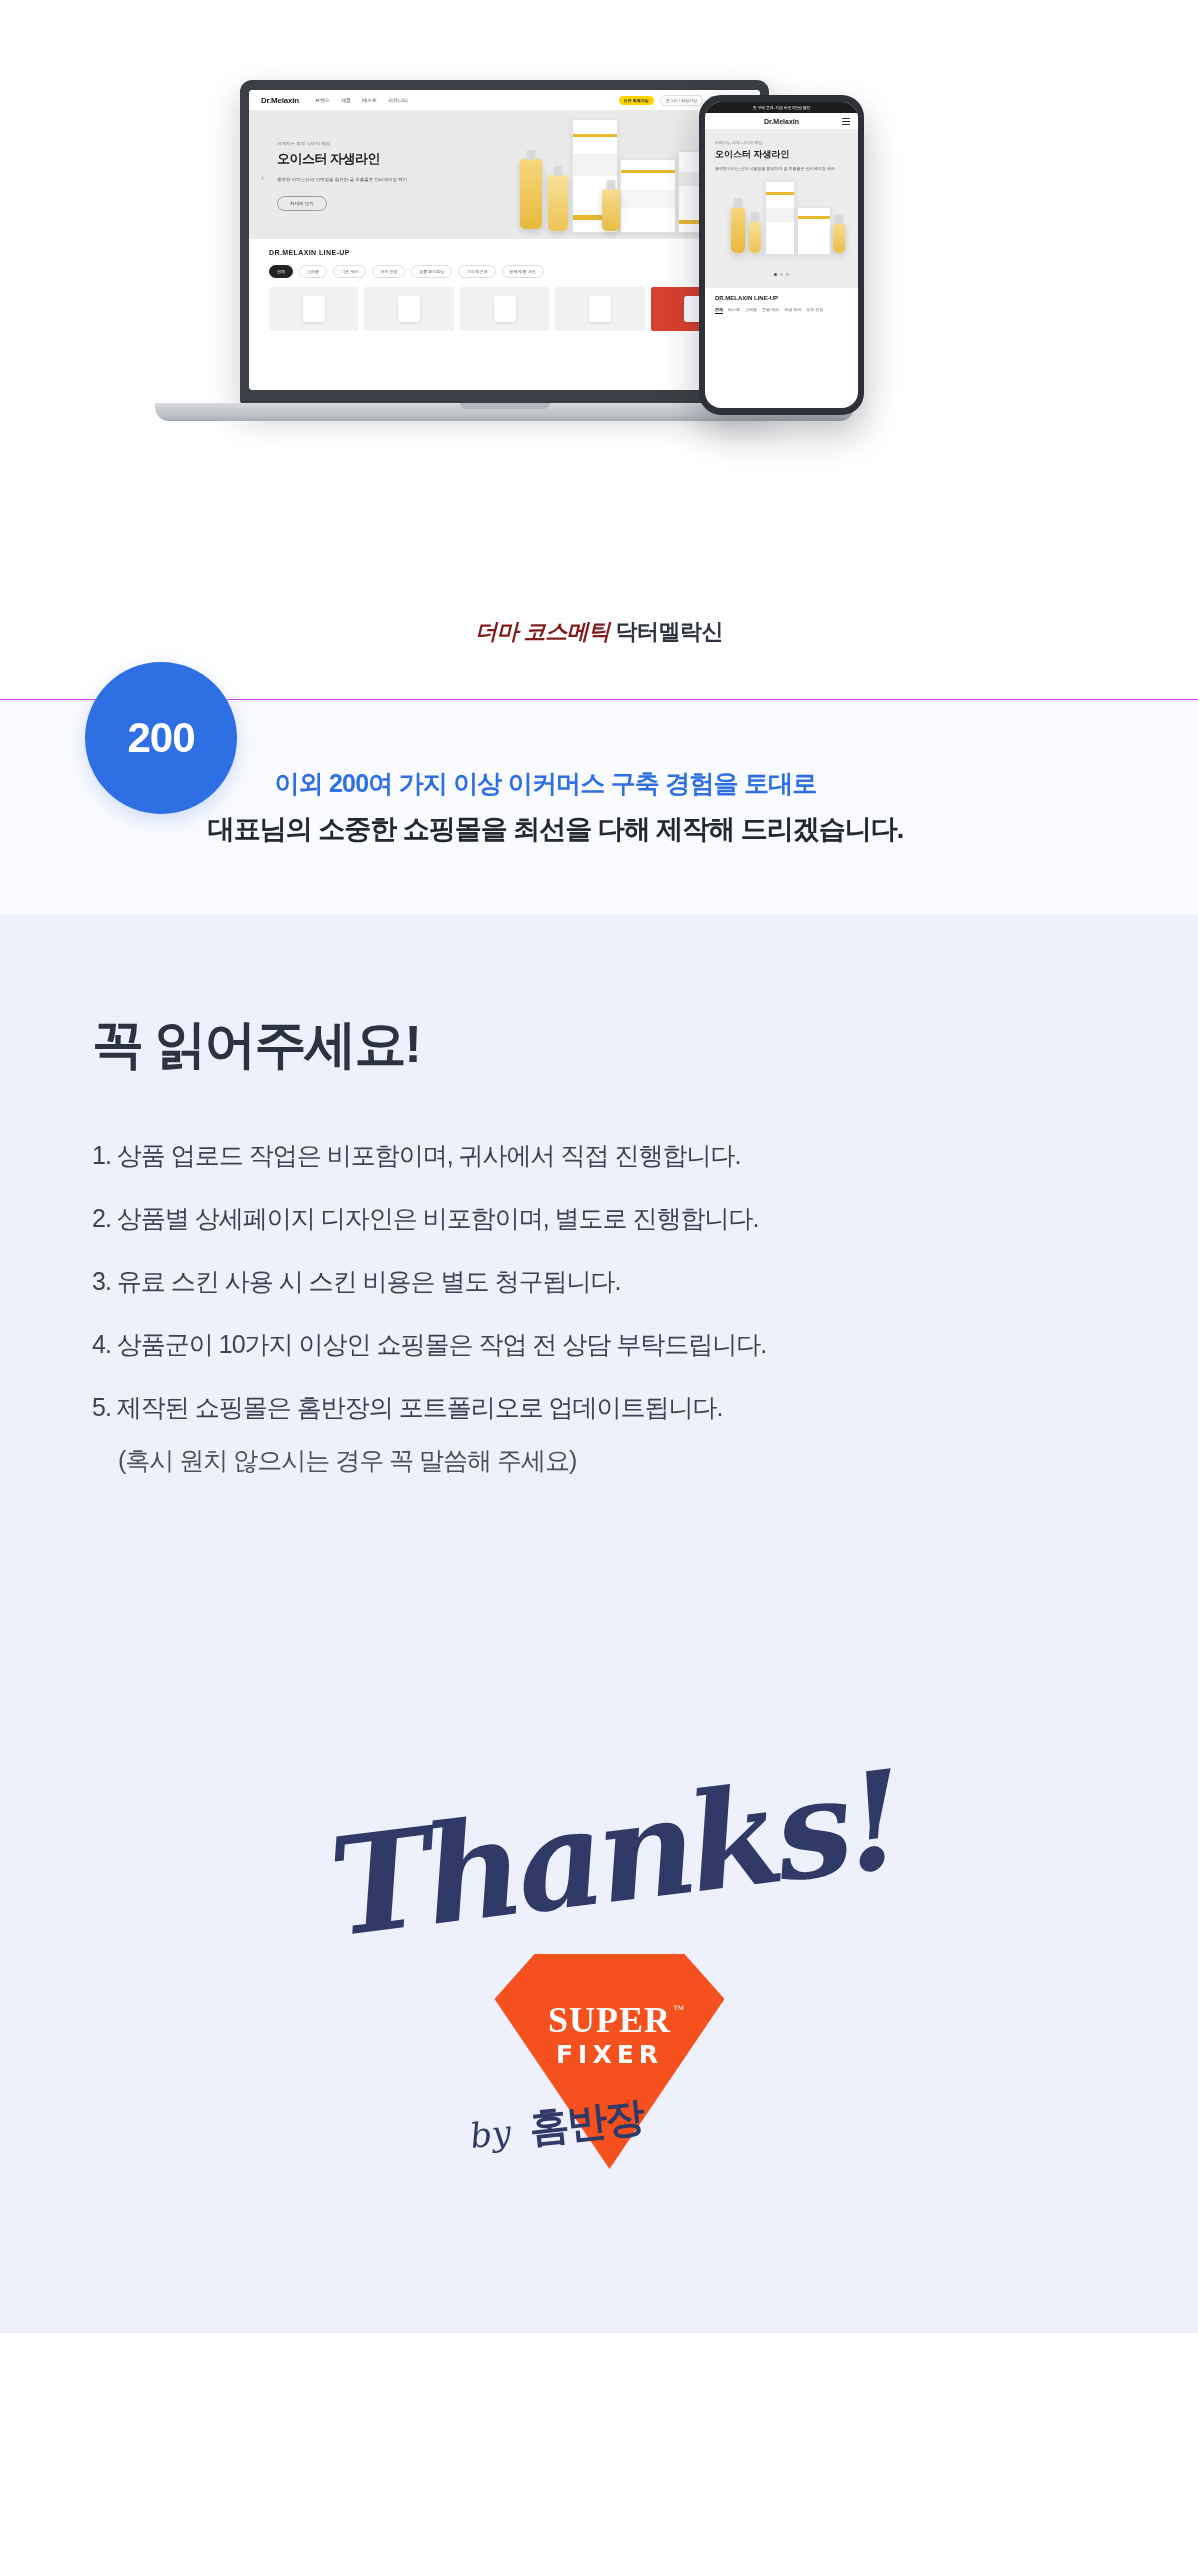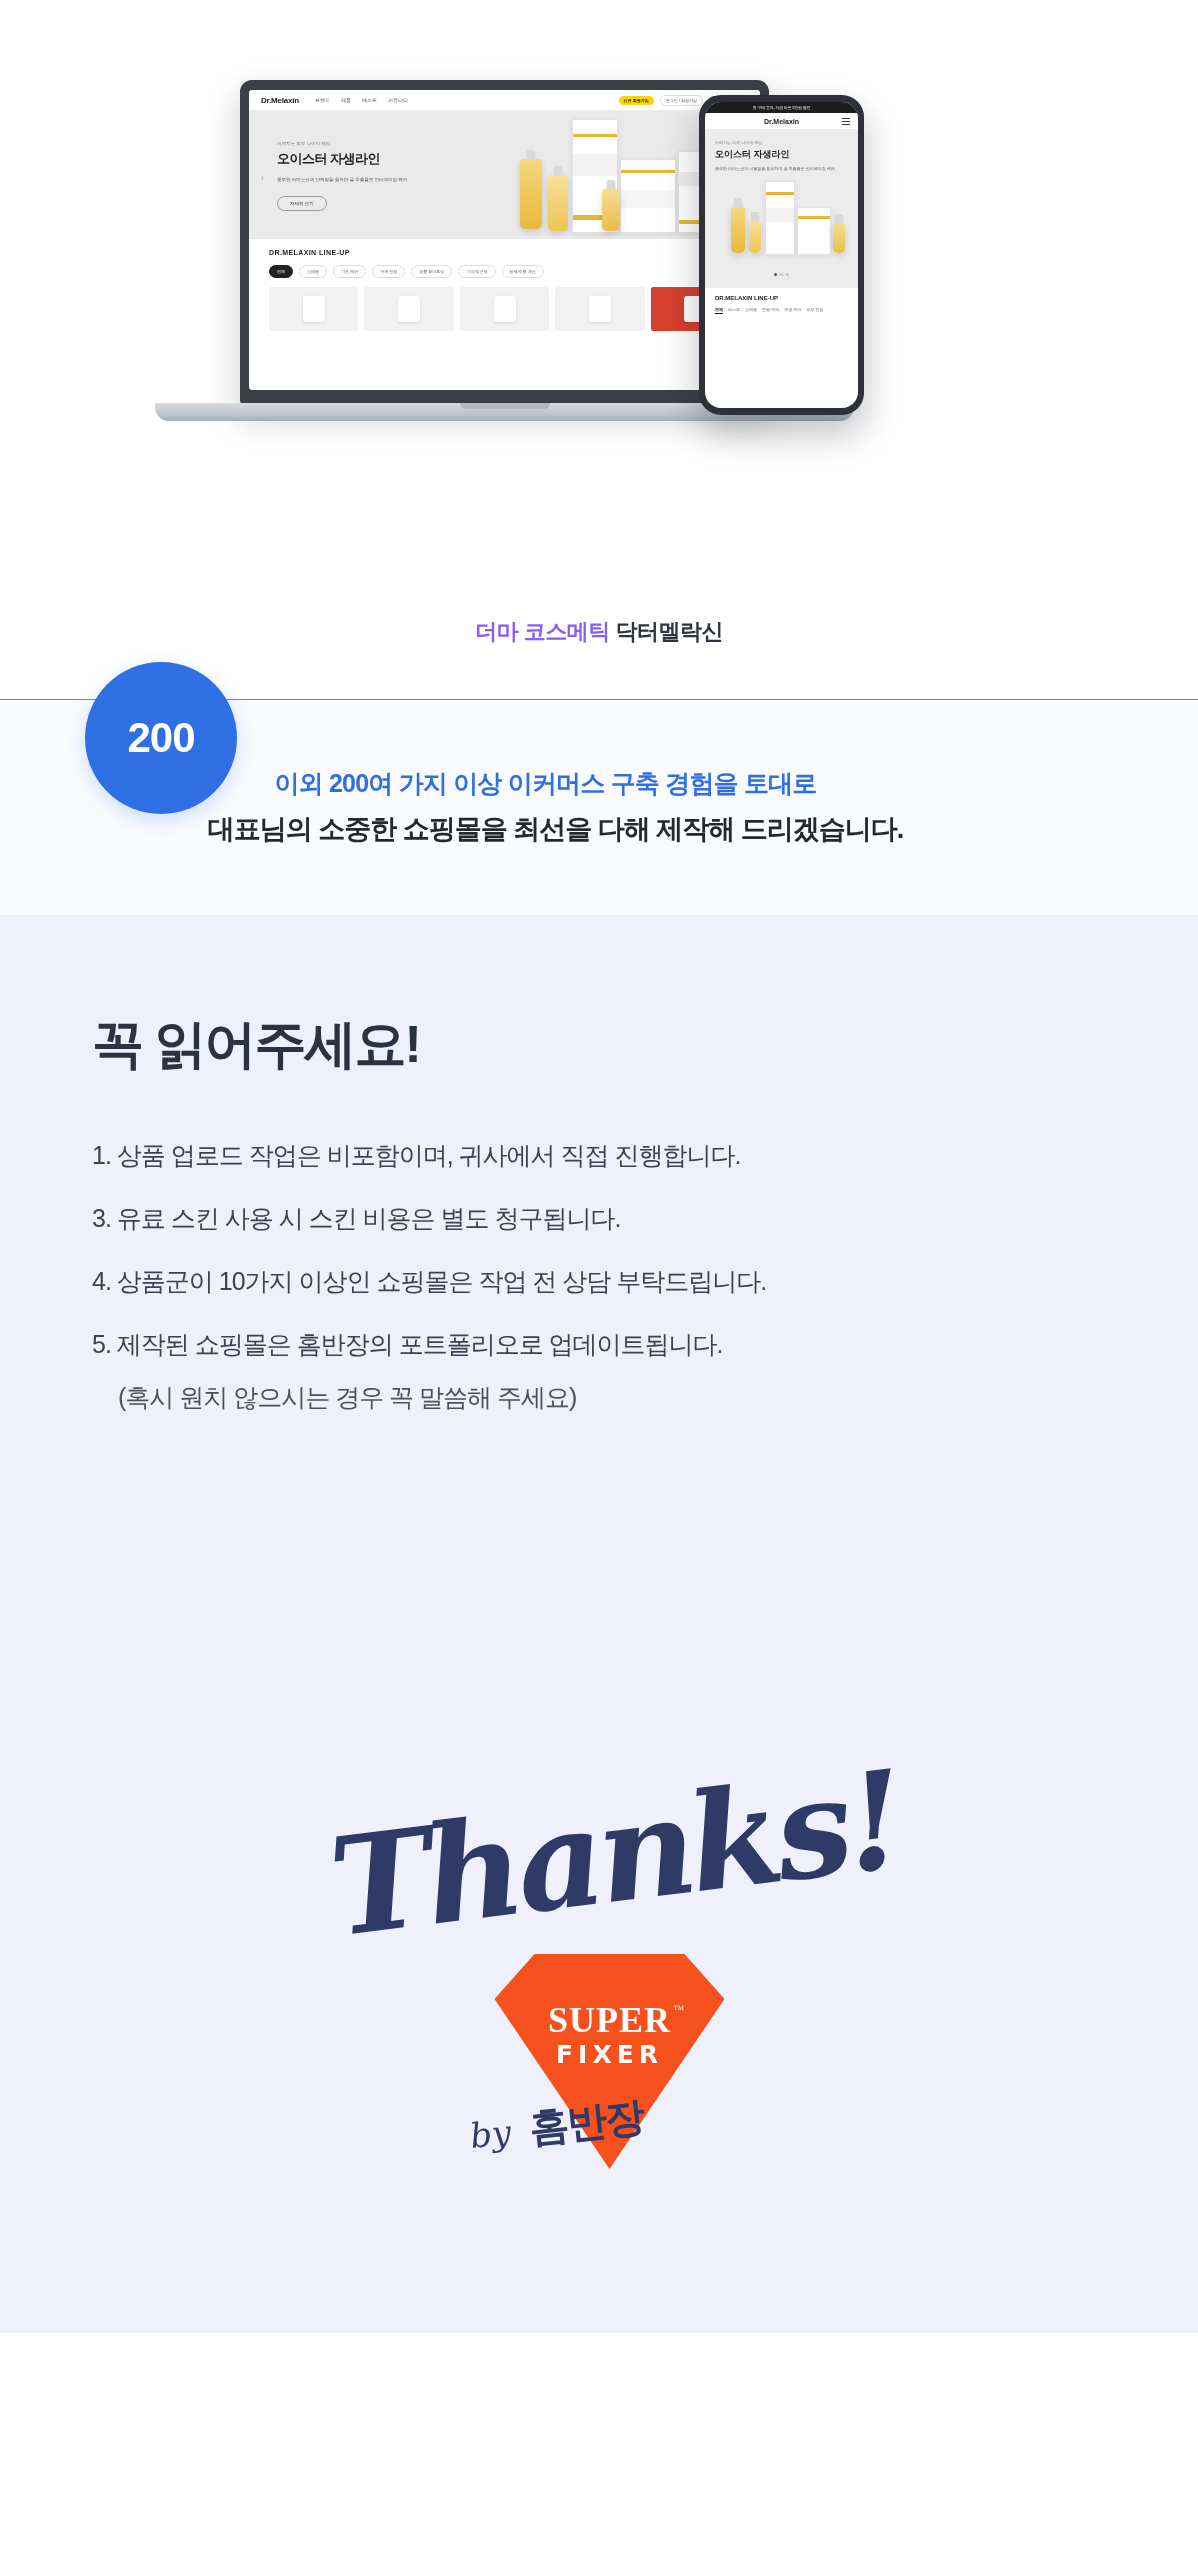--- a/index.html
+++ b/index.html
@@ -272,21 +272,21 @@
   .ph-tab.on { color:#111; font-weight:bold; border-bottom:1px solid #111; padding-bottom:1px;}
 
   .hero-caption {
     position: absolute;
     left: 0; top: 617px;
     width: 1198px;
     text-align: center;
     font-size: 22px;
     letter-spacing: -0.5px;
   }
-  .hero-caption .gray { color:#8b5cf6; font-weight: bold; }
+  .hero-caption .gray { color:#7f1d1d; font-weight: bold; font-style: italic; }
   .hero-caption .dark { color:#2f3440; font-weight: bold; }
 
   
   .band200 {
     position: relative;
     width: 1198px;
     height: 215px;
     background: #fafbfe;
     border-top: 1px solid #d946ef;
   }
@@ -632,20 +632,21 @@
     <div class="band200-text">
       <div class="l1">이외 200여 가지 이상 이커머스 구축 경험을 토대로</div>
       <div class="l2">대표님의 소중한 쇼핑몰을 최선을 다해 제작해 드리겠습니다.</div>
     </div>
   </section>
 
   <section class="notice">
     <h2 class="notice-title">꼭 읽어주세요!</h2>
     <ul class="notice-list">
       <li>1. 상품 업로드 작업은 비포함이며, 귀사에서 직접 진행합니다.</li>
+      <li>2. 상품별 상세페이지 디자인은 비포함이며, 별도로 진행합니다.</li>
       <li>3. 유료 스킨 사용 시 스킨 비용은 별도 청구됩니다.</li>
       <li>4. 상품군이 10가지 이상인 쇼핑몰은 작업 전 상담 부탁드립니다.</li>
       <li>5. 제작된 쇼핑몰은 홈반장의 포트폴리오로 업데이트됩니다.</li>
       <li class="sub">(혹시 원치 않으시는 경우 꼭 말씀해 주세요)</li>
     </ul>
   </section>
 
   <section class="thanks">
     <div class="thanks-inner">
       <div class="thanks-word">Thanks!</div>

